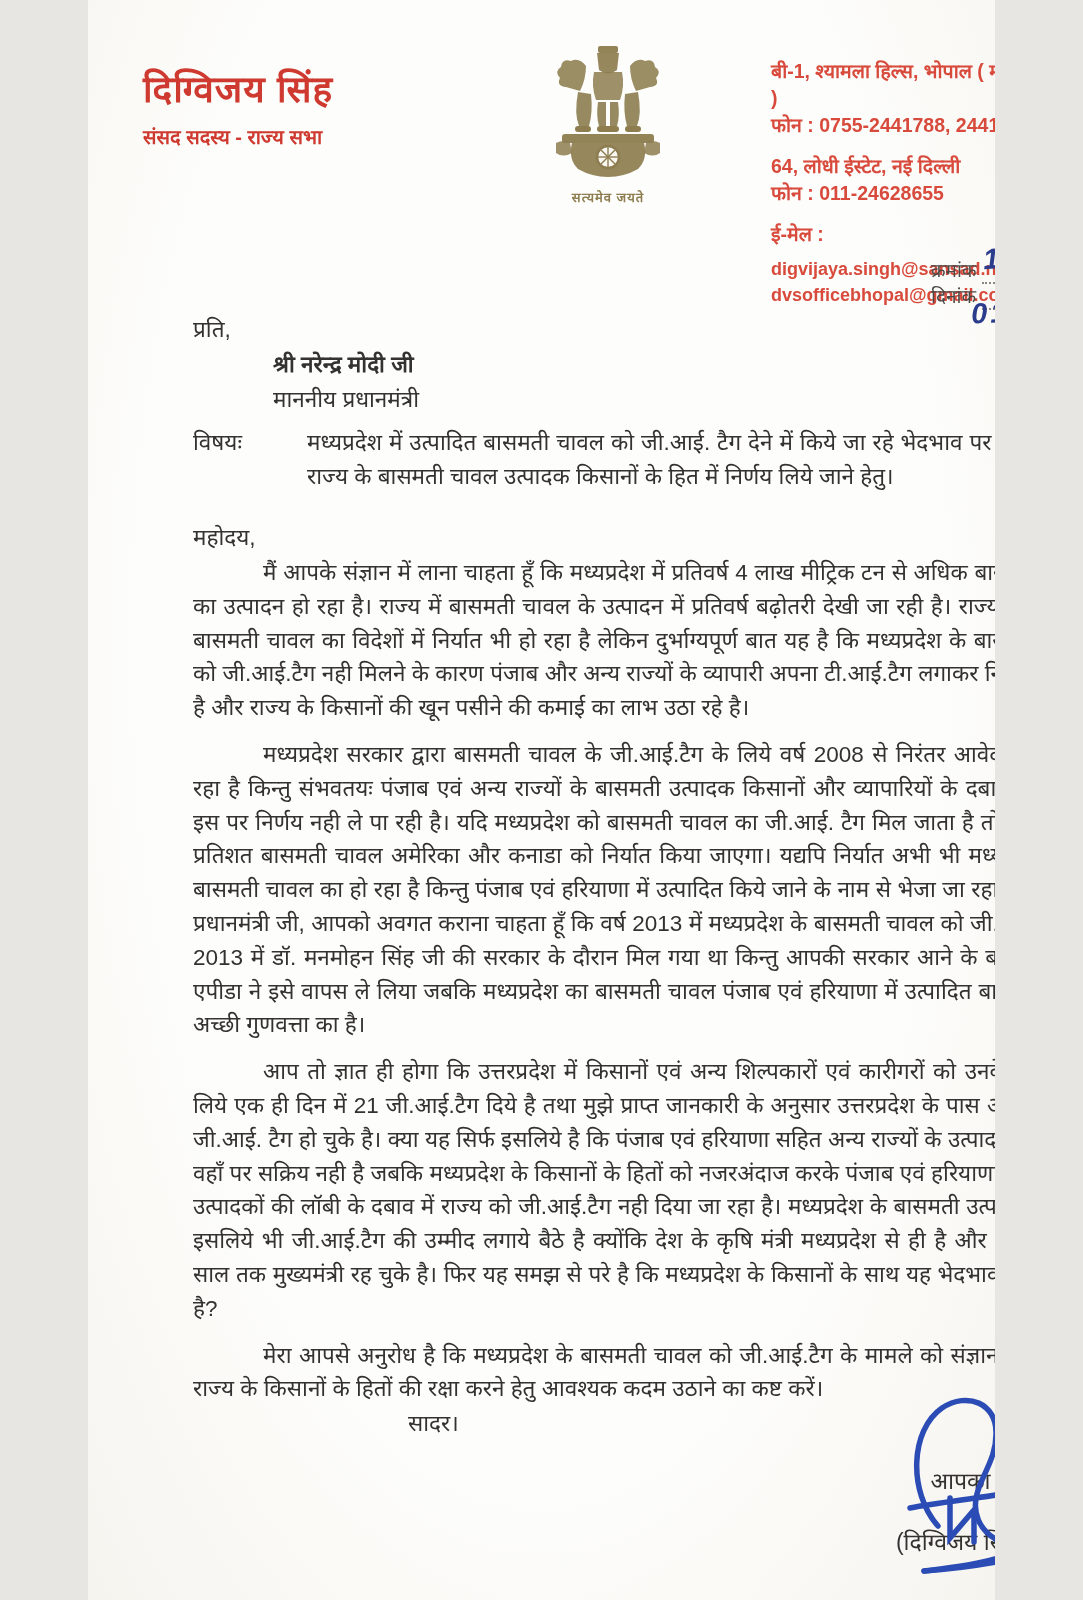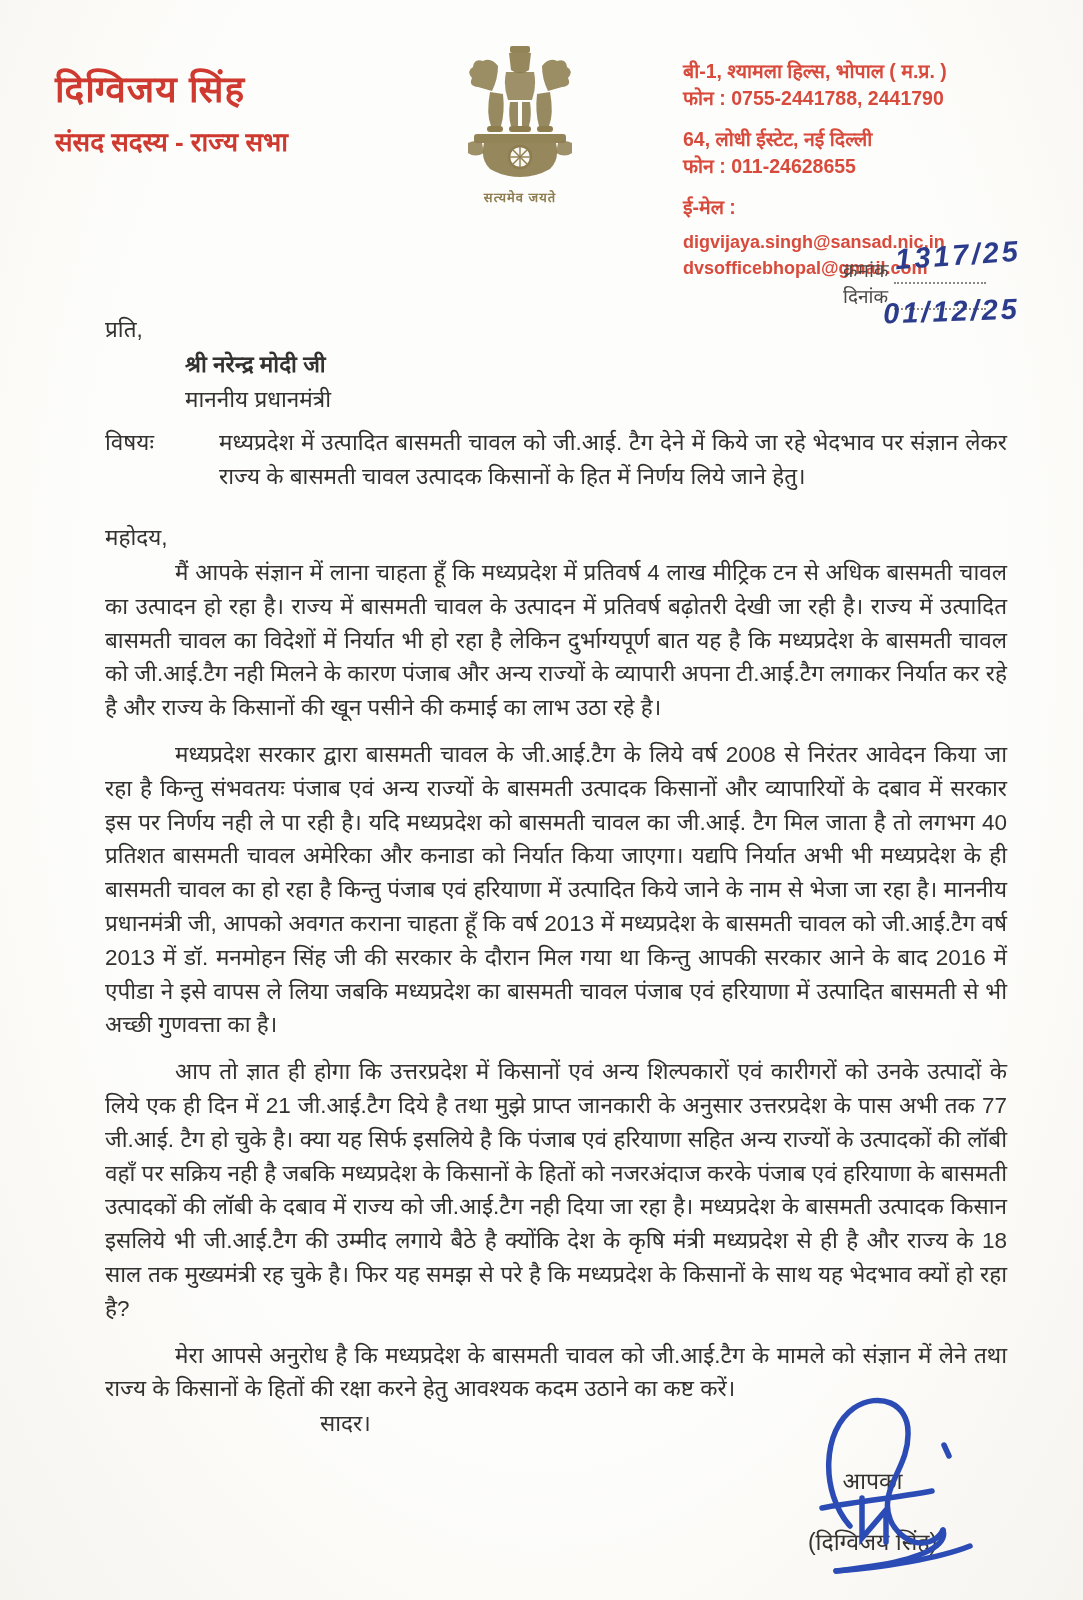--- a/index.html
+++ b/index.html
@@ -1,28 +1,28 @@
 <!DOCTYPE html>
 <html lang="hi"><head>
 <meta charset="utf-8">
 <style>
   * { margin:0; padding:0; box-sizing:border-box; }
   html,body { background:#e8e6e2; }
   body { font-family:"Liberation Sans","DejaVu Sans",sans-serif; }
   .page {
-    position:relative; width:1083px; height:1600px; margin:0 auto;
+    position:relative; width:907px; height:1600px; margin:0 auto;
     background:#fcfbf8;
     background-image:radial-gradient(ellipse at 50% 40%, #fdfdfb 60%, #f6f4ef 100%);
     overflow:hidden; color:#343230;
   }
 
   
   .lh-left { position:absolute; left:55px; top:62px; }
   .lh-name { font-size:37px; font-weight:bold; color:#cf3a30; letter-spacing:1px; }
-  .lh-desig { font-size:26px; font-weight:bold; color:#cf3a30; margin-top:10px; }
+  .lh-desig { font-size:20px; font-weight:bold; color:#cf3a30; margin-top:10px; }
 
   .emblem-wrap { position:absolute; left:452px; top:44px; width:136px; text-align:center; }
   .motto { font-size:13px; color:#8d7d4f; letter-spacing:1px; margin-top:2px; font-weight:bold; }
 
   .lh-right { position:absolute; left:683px; top:58px; color:#d84a3c; font-weight:bold; font-size:19.5px; line-height:27px; }
   .lh-group { margin-bottom:14px; }
   .email-row { display:flex; gap:8px;flex-direction:column; }
   .email-col { font-size:18px; line-height:26px; }
 
   

